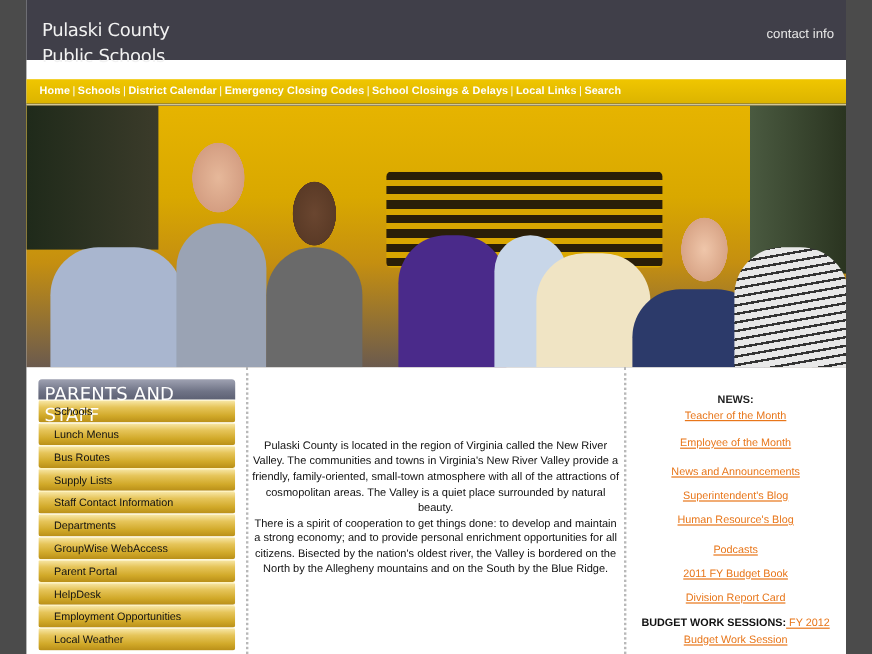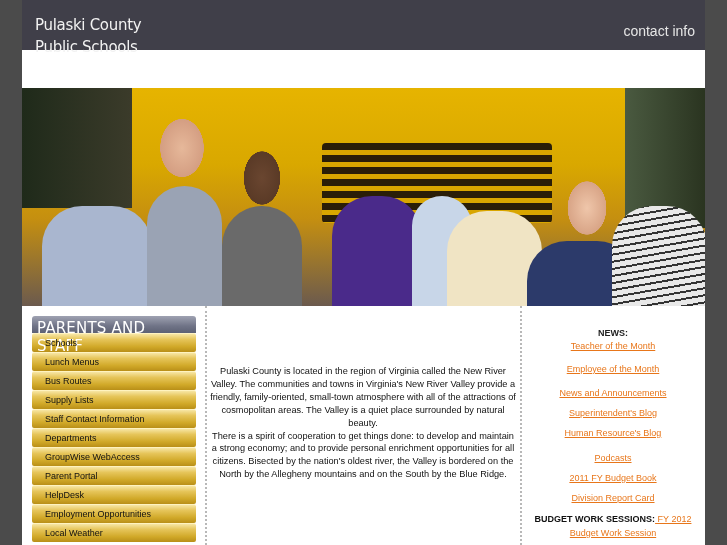--- a/index.html
+++ b/index.html
@@ -1,21 +1,21 @@
 <!DOCTYPE html>
 <html><head>
 <meta charset="utf-8">
 <style>
   * { margin: 0; padding: 0; box-sizing: border-box; }
   html, body { width: 727px; height: 545px; overflow: hidden; background: #4b4b4b; }
   body { font-family: "Liberation Sans", sans-serif; position: relative; }
   .page { position: absolute; left: 22px; top: 0; width: 683px; height: 545px; background: #fff; }
   .header { position: absolute; left: 0; top: 0; width: 683px; height: 50px; background: #403f49; }
   .site-title { position: absolute; left: 13px; top: 14px; color: #f2f2f2; font-family: "DejaVu Sans", sans-serif; font-size: 15px; line-height: 22px; letter-spacing: -0.3px; }
-  .contact { position: absolute; right: 10px; top: 23px; color: #e6e6e6; font-size: 14px; text-decoration: none; }
+  .contact { position: absolute; right: 10px; top: 23px; color: #e6e6e6; font-size: 11px; text-decoration: none; }
   .navbar { position: absolute; left: 0; top: 66px; width: 683px; height: 21px; background: linear-gradient(#f0c600, #dcb400); border-bottom: 1px solid #8a7200; }
   .nav { position: absolute; left: 11px; top: 4px; font-size: 9px; font-weight: bold; color: #fff; white-space: nowrap; letter-spacing: 0.1px; }
   .nav a { color: #fff; text-decoration: none; }
   .nav .sep { color: #fff; margin: 0 2px; font-weight: normal; }
   .hero { position: absolute; left: 0; top: 88px; width: 683px; height: 218px; overflow: hidden;
     background:
       radial-gradient(ellipse 40px 60px at 60px 70px, #e8c4a8 0%, #d9a58a 60%, transparent 61%),
       radial-gradient(ellipse 36px 48px at 160px 60px, #e6b89a 0%, #d49e82 60%, transparent 61%),
       radial-gradient(ellipse 30px 44px at 240px 90px, #6a4630 0%, #5a3a26 60%, transparent 61%),
       radial-gradient(ellipse 34px 48px at 350px 85px, #f0c8ae 0%, #dfaa8e 60%, transparent 61%),
@@ -54,20 +54,25 @@
 <div class="page">
 
   <div class="header">
     <div class="site-title">
       <div>Pulaski County</div>
       <div>Public Schools</div>
     </div>
     <a class="contact" href="#">contact info</a>
   </div>
 
+  <div class="navbar">
+    <div class="nav">
+      <a href="#">Home</a><span class="sep">|</span><a href="#">Schools</a><span class="sep">|</span><a href="#">District Calendar</a><span class="sep">|</span><a href="#">Emergency Closing Codes</a><span class="sep">|</span><a href="#">School Closings &amp; Delays</a><span class="sep">|</span><a href="#">Local Links</a><span class="sep">|</span><a href="#">Search</a>
+    </div>
+  </div>
 
   <div class="hero" title="Photo of smiling students in front of a yellow school bus">
     <div class="dark-left"></div>
     <div class="dark-right"></div>
     <div class="grille"></div>
     <div class="shirt" style="left:20px;width:110px;height:100px;background:#a9b6cf;"></div>
     <div class="shirt" style="left:125px;width:75px;height:120px;background:#9aa3b4;"></div>
     <div class="shirt" style="left:200px;width:80px;height:100px;background:#6a6a6a;"></div>
     <div class="shirt" style="left:310px;width:90px;height:110px;background:#4a2a8a;"></div>
     <div class="shirt" style="left:390px;width:60px;height:110px;background:#c8d6e8;"></div>

